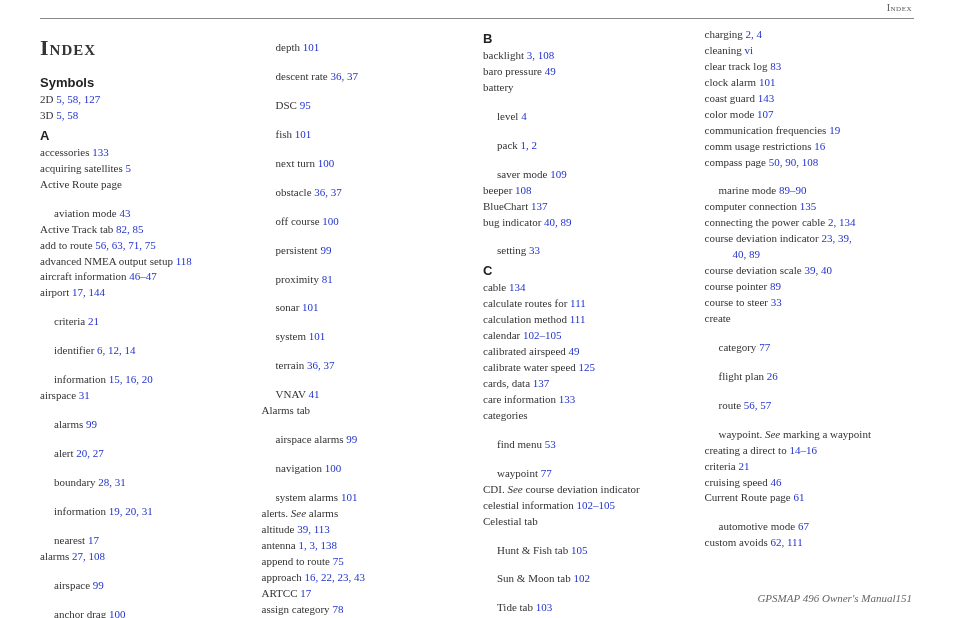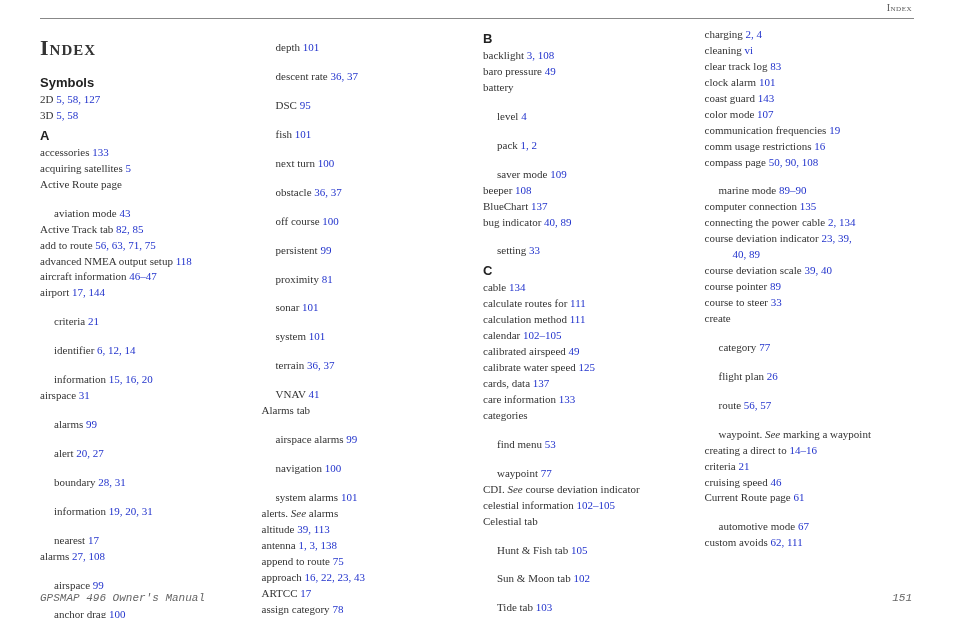--- a/index.html
+++ b/index.html
@@ -66,25 +66,24 @@
   .see {
     font-style: italic;
     text-align: center;
   }
   .footer {
     position: absolute;
     bottom: 14px;
     left: 40px;
     right: 42px;
     display: flex;
-    justify-content: space-between;
+    justify-content: flex-end;
     font-style: italic;
     color: #666;
     font-size: 11px;
-    font-family: Liberation Mono, monospace;
   }
   .footer .pnum {
     font-style: italic;
   }
 </style>
 </head>
 <body>
 
 <div class="header-right">Index</div>
 

